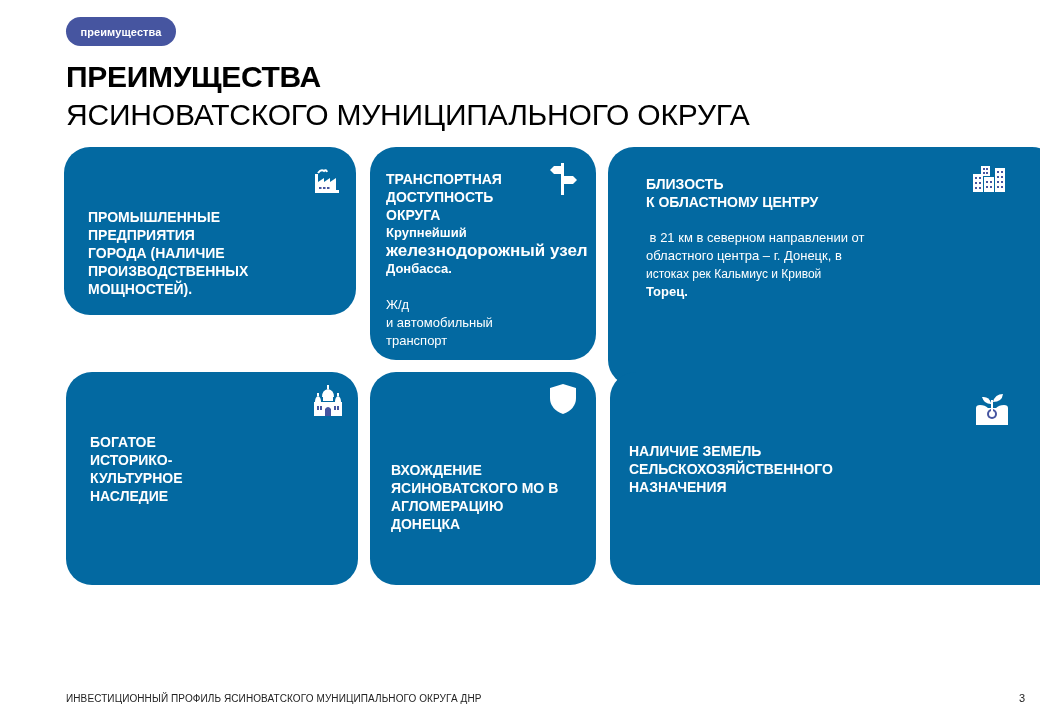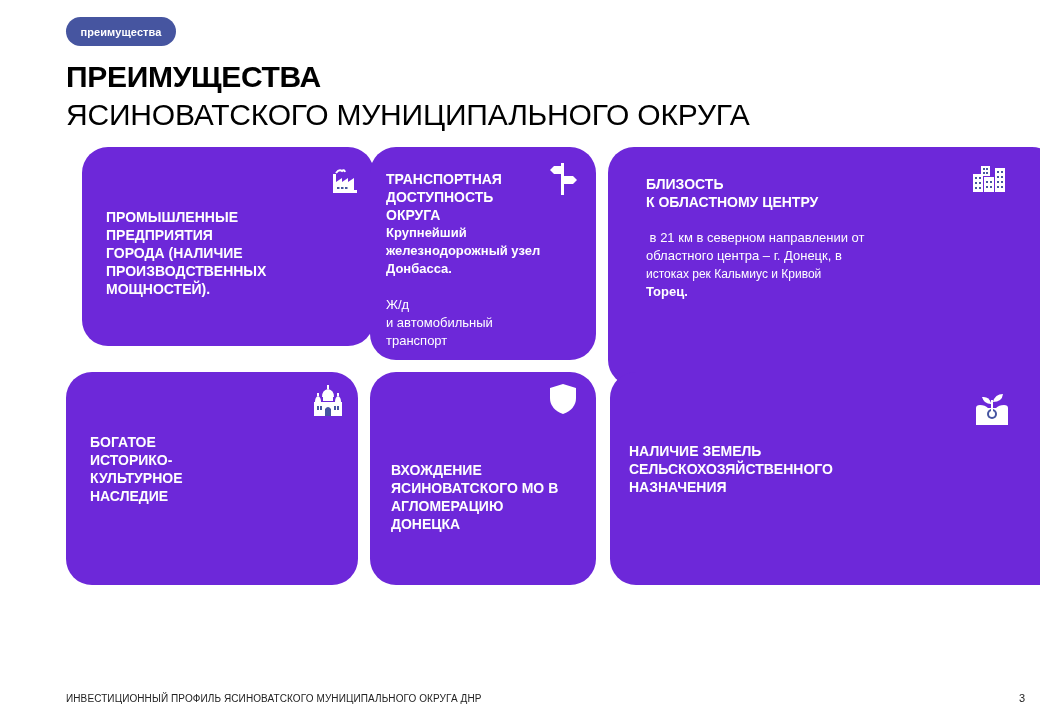--- a/index.html
+++ b/index.html
@@ -12,21 +12,21 @@
       background: #4655a0; border-radius: 15px; color: #fff; font-size: 11px; font-weight: bold;
       display: flex; align-items: center; justify-content: center; letter-spacing: 0.1px;
     }
     .title-bold {
       position: absolute; left: 66px; top: 60px; font-size: 30px; font-weight: bold; letter-spacing: -0.3px;
     }
     .title-reg {
       position: absolute; left: 66px; top: 98px; font-size: 30px; font-weight: normal; letter-spacing: -0.2px;
     }
     .card {
-      position: absolute; background: #6d28d9; border-radius: 26px; color: #fff;
+      position: absolute; background: #0369a1; border-radius: 26px; color: #fff;
     }
     .card .icon { position: absolute; }
     .card .icon svg { display: block; }
     .card .txt { position: absolute; font-size: 14px; line-height: 18px; }
     .b { font-weight: bold; display: block; }
     .n { font-weight: normal; display: block; }
     .sp { display: block; height: 18px; }
     .footer {
       position: absolute; left: 66px; top: 693px; font-size: 10px; color: #222; letter-spacing: 0.1px;
     }
@@ -34,21 +34,21 @@
       position: absolute; left: 1019px; top: 692px; font-size: 11px; color: #222;
     }
   </style>
 </head>
 <body>
 
 <div class="tag">преимущества</div>
 <div class="title-bold">ПРЕИМУЩЕСТВА</div>
 <div class="title-reg">ЯСИНОВАТСКОГО МУНИЦИПАЛЬНОГО ОКРУГА</div>
 
-<div class="card" style="left:82px; top:147px; width:292px; height:199px;">
+<div class="card" style="left:64px; top:147px; width:292px; height:168px;">
   <div class="icon" style="left:248px; top:21px;">
     <svg width="28" height="26" viewBox="0 0 28 26">
       <path d="M3 25 V6 H6 V14 L12 10 V14 L18 10 V14 L24 10 V25 Z" fill="#fff"></path>
       <rect x="3" y="22" width="24" height="3" fill="#fff"></rect>
       <path d="M6 5 Q9 1 12 3 Q14 1 15 4" stroke="#fff" stroke-width="2" fill="none"></path>
       <rect x="7" y="19" width="2.5" height="2" fill="#4655a0"></rect>
       <rect x="11" y="19" width="2.5" height="2" fill="#4655a0"></rect>
       <rect x="15" y="19" width="2.5" height="2" fill="#4655a0"></rect>
     </svg>
   </div>
@@ -67,21 +67,21 @@
       <rect x="14" y="1" width="3" height="32" fill="#fff"></rect>
       <path d="M3 8 L7 4 H14 V12 H7 Z" fill="#fff"></path>
       <path d="M17 14 H26 L30 18 L26 22 H17 Z" fill="#fff"></path>
     </svg>
   </div>
   <div class="txt" style="left:16px; top:23px;">
     <span class="b">ТРАНСПОРТНАЯ</span>
     <span class="b">ДОСТУПНОСТЬ</span>
     <span class="b">ОКРУГА</span>
     <span class="b" style="font-size:13px;">Крупнейший</span>
-    <span class="b" style="font-size:13px;">железнодорожный узел</span>
+    <span class="b" style="font-size:17px;">железнодорожный узел</span>
     <span class="b" style="font-size:13px;">Донбасса.</span>
     <span class="sp"></span>
     <span class="n" style="font-size:13px;">Ж/д</span>
     <span class="n" style="font-size:13px;">и автомобильный</span>
     <span class="n" style="font-size:13px;">транспорт</span>
   </div>
 </div>
 
 <div class="card" style="left:608px; top:147px; width:420px; height:239px;padding-left:30px;">
   <div class="icon" style="left:364px; top:17px;">

